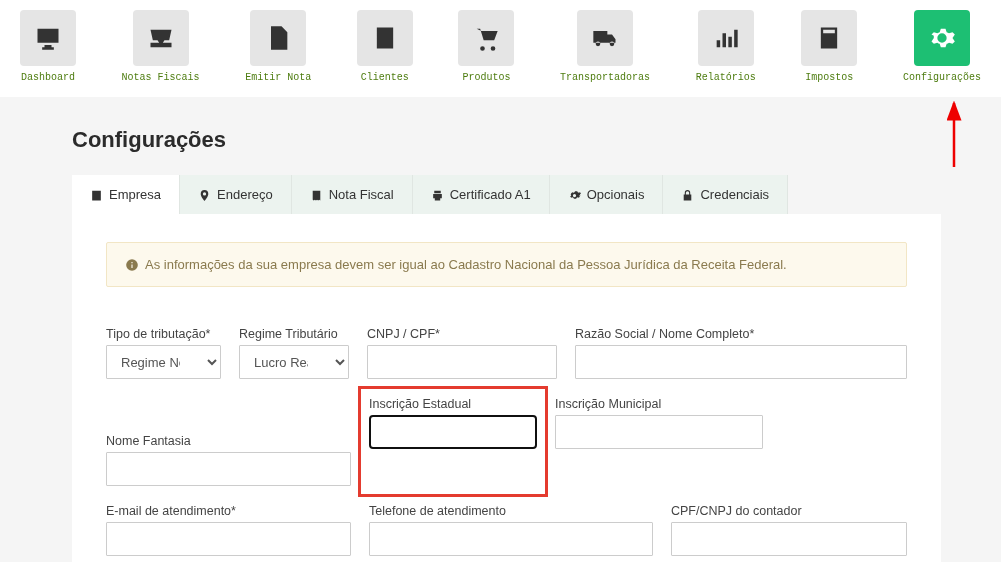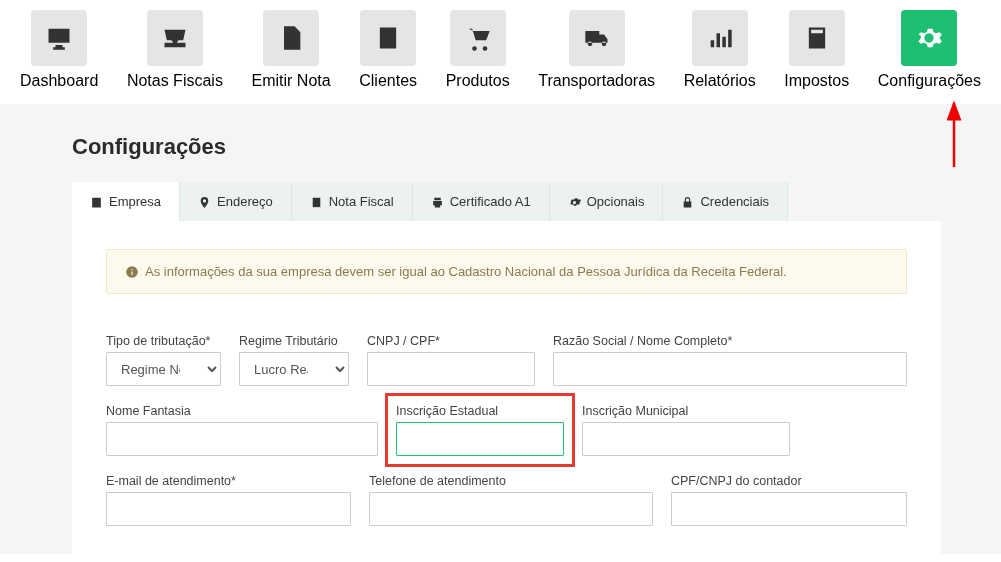--- a/index.html
+++ b/index.html
@@ -4,21 +4,21 @@
 <style>
   * { box-sizing: border-box; margin: 0; padding: 0; }
   body { font-family: "Segoe UI", Arial, sans-serif; font-size: 13px; color: #333; background: #fff; width: 1001px; height: 562px; overflow: hidden; }
   
   .topnav { display: flex; justify-content: space-between; padding: 10px 20px 0 20px; background: #fff; }
   .nav-item { display: flex; flex-direction: column; align-items: center; gap: 6px; cursor: pointer; }
   .nav-btn { width: 56px; height: 56px; background: #e5e5e5; border-radius: 4px; display: flex; align-items: center; justify-content: center; }
   .nav-btn.active { background: #1dbf73; }
   .nav-btn svg { width: 28px; height: 28px; fill: #333; }
   .nav-btn.active svg { fill: #fff; }
-  .nav-label { font-size: 16px; color: #000000; }
+  .nav-label { font-size: 10px; color: #4d7c0f; font-family: Liberation Mono, monospace; }
   
   .page { background: #f5f5f5; padding: 30px 60px 0 72px; margin-top: 14px; min-height: 450px; position: relative; }
   .page-title { font-size: 22px; font-weight: 600; color: #2b2b2b; margin-bottom: 22px; }
   
   .tabs { display: flex; }
   .tab { padding: 12px 18px; background: #ecf3ef; color: #333; font-size: 13px; display: flex; align-items: flex-end; gap: 6px; cursor: pointer; border-right: 1px solid #e0e6e2; }
   .tab.active { background: #fff; }
   .tab svg { width: 13px; height: 13px; fill: #333; }
   
   .card { background: #fff; padding: 28px 34px; }
@@ -169,32 +169,32 @@
 
     <div class="form-row">
       <div class="form-group" style="width:115px;">
         <label class="form-label">Tipo de tributação*</label>
         <select class="form-select"><option>Regime No</option></select>
       </div>
       <div class="form-group" style="width:110px;">
         <label class="form-label">Regime Tributário</label>
         <select class="form-select"><option>Lucro Real</option></select>
       </div>
-      <div class="form-group" style="width:168px;">
+      <div class="form-group" style="width:190px;">
         <label class="form-label">CNPJ / CPF*</label>
         <input class="form-control" value="" style="">
       </div>
       <div class="form-group" style="flex:1;">
         <label class="form-label">Razão Social / Nome Completo*</label>
         <input class="form-control" value="" style="">
       </div>
     </div>
 
     <div class="form-row">
-      <div class="form-group" style="width:272px;">
+      <div class="form-group" style="width:245px;margin-top:37px;">
         <label class="form-label">Nome Fantasia</label>
         <input class="form-control" value="" style="">
       </div>
       <div class="form-group highlight" style="width:190px;">
         <label class="form-label">Inscrição Estadual</label>
         <input class="form-control" style="caret-color: rgb(51, 51, 51);" autofocus="" value="">
       </div>
       <div class="form-group" style="width:208px;">
         <label class="form-label">Inscrição Municipal</label>
         <input class="form-control" value="" style="">

